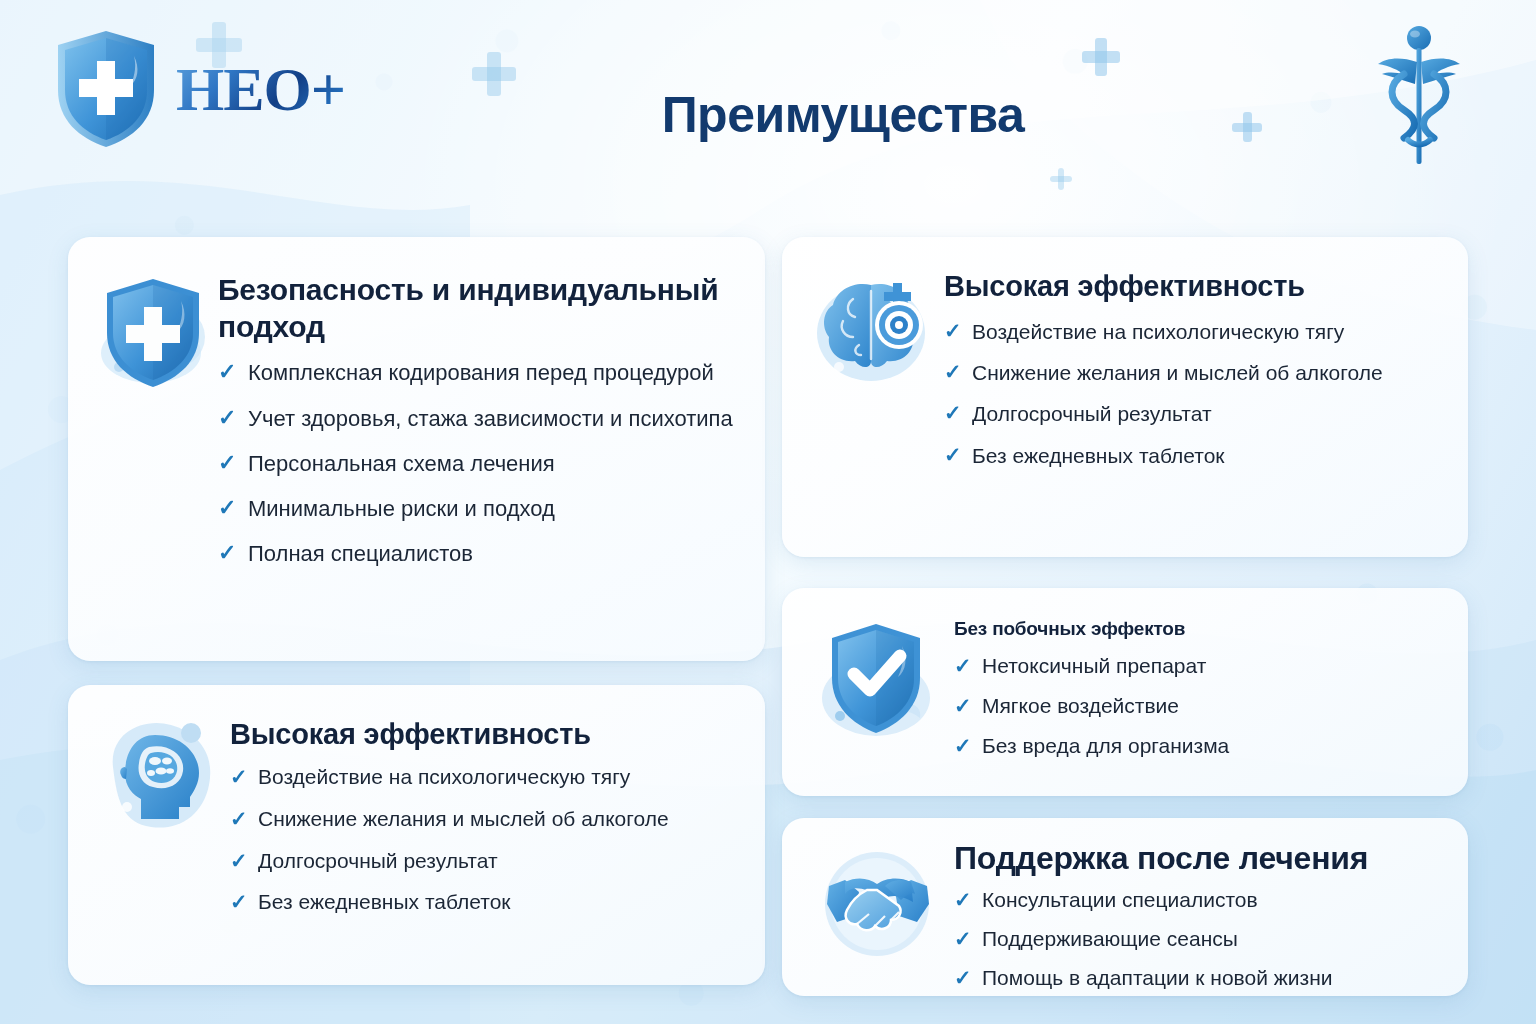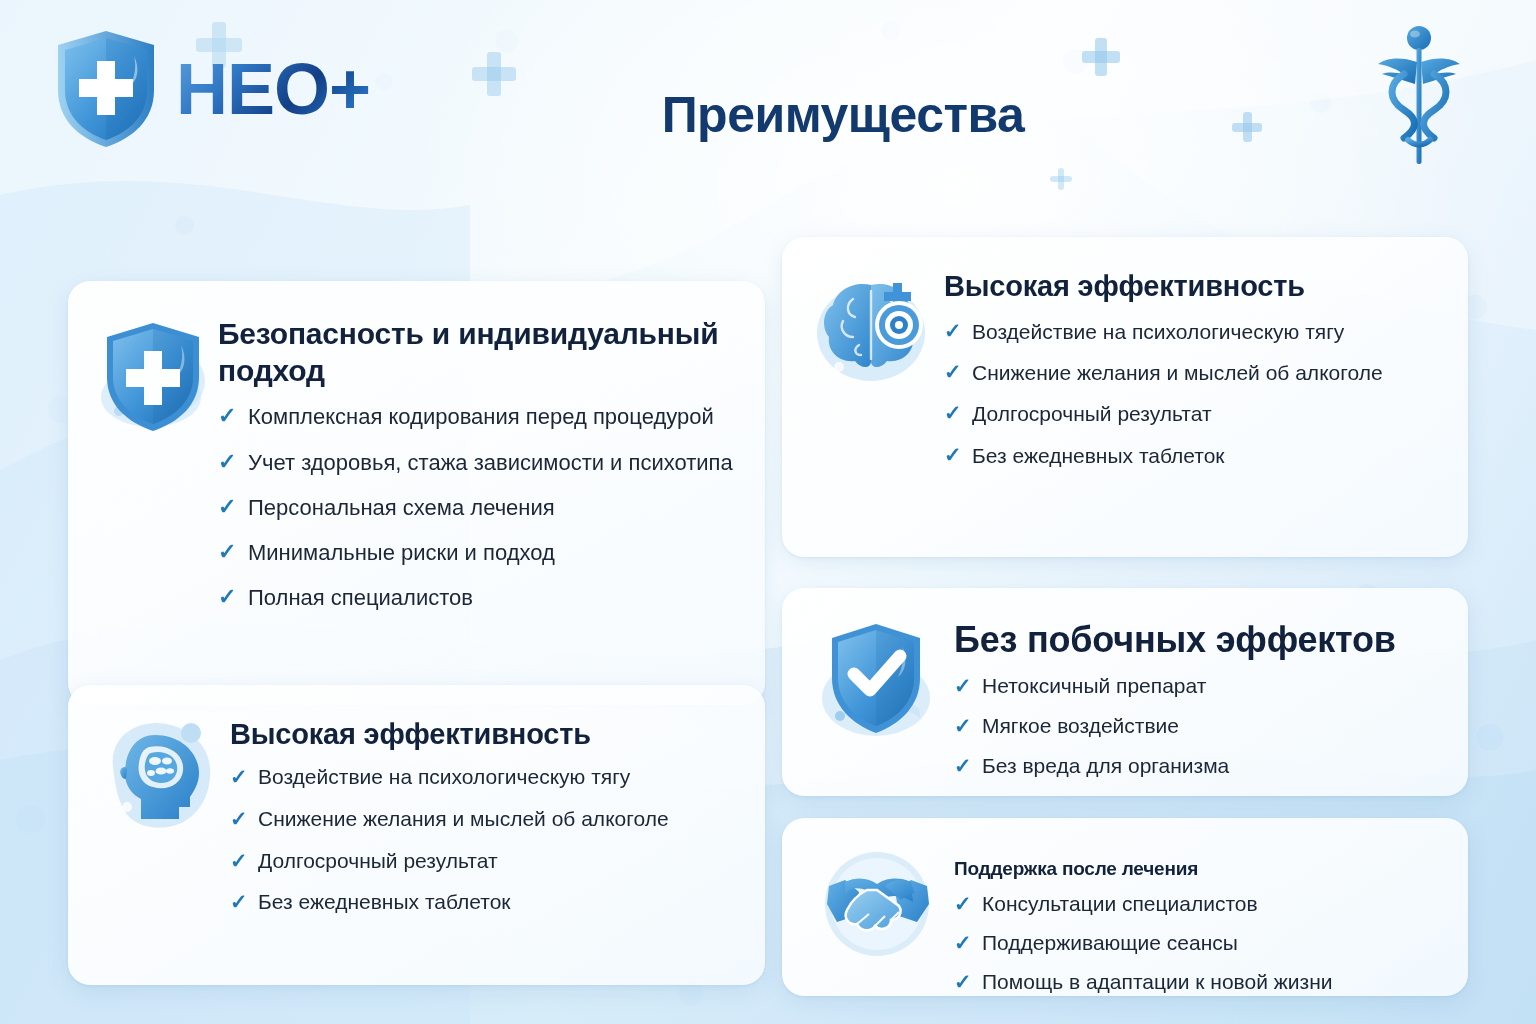--- a/index.html
+++ b/index.html
@@ -62,27 +62,27 @@
 
   
   .header { position: absolute; left: 0; top: 0; width: 100%; height: 200px; }
 
   .logo-wrap {
     position: absolute; left: 50px; top: 28px;
     display: flex; align-items: center; gap: 14px;
   }
   .logo-shield { width: 112px; height: 122px; display: block; }
   .logo-word {
-    font-size: 72px; font-weight: 800; letter-spacing: -1px;
+    font-size: 62px; font-weight: 800; letter-spacing: -1px;
     line-height: 1;
     background: linear-gradient(135deg, #5a9fdc 0%, #2f76c4 30%, #123f86 62%, #2e86d6 100%);
     -webkit-background-clip: text; background-clip: text;
     color: transparent;
     -webkit-text-fill-color: transparent;
-    font-family: Liberation Sans, sans-serif;
+    font-family: Liberation Serif, serif;
   }
 
   .title {
     position: absolute; left: 330px; right: 180px; top: 52px;
     text-align: center;
     color: #123a6e;
     font-size: 50px;
     font-weight: 700;
     line-height: 1.16;
     letter-spacing: -0.5px;
@@ -119,21 +119,21 @@
   }
   .chk {
     flex: 0 0 auto;
     color: #1f78b8;
     font-weight: 700;
     line-height: 1;
   }
   .btext { flex: 1 1 auto; }
 
   
-  #card-safety { left: 68px; top: 237px; width: 697px; height: 424px; padding: 26px 28px 20px 22px; margin-top: 44px; }
+  #card-safety { left: 68px; top: 237px; width: 697px; height: 424px; padding: 26px 28px 20px 22px; }
   #card-safety .card-icon { width: 128px; padding-top: 8px; }
   #card-safety .card-title { font-size: 30px; line-height: 1.24; margin: 8px 0 14px 0; }
   #card-safety .blist li { font-size: 22px; line-height: 1.28; margin-bottom: 17px; }
   #card-safety .chk { width: 30px; font-size: 22px; padding-top: 2px; }
 
   
   #card-eff-left { left: 68px; top: 685px; width: 697px; height: 300px; padding: 22px 26px 18px 22px; }
   #card-eff-left .card-icon { width: 140px; padding-top: 4px; }
   #card-eff-left .card-title { font-size: 29px; line-height: 1.2; margin: 10px 0 12px 0; }
   #card-eff-left .blist li { font-size: 21px; line-height: 1.28; margin-bottom: 15px; }
@@ -142,28 +142,28 @@
   
   #card-eff-right { left: 782px; top: 237px; width: 686px; height: 320px; padding: 24px 26px 18px 22px; }
   #card-eff-right .card-icon { width: 140px; padding-top: 6px; }
   #card-eff-right .card-title { font-size: 29px; line-height: 1.2; margin: 8px 0 14px 0; }
   #card-eff-right .blist li { font-size: 21px; line-height: 1.3; margin-bottom: 14px; }
   #card-eff-right .chk { width: 28px; font-size: 21px; padding-top: 2px; }
 
   
   #card-side { left: 782px; top: 588px; width: 686px; height: 208px; padding: 22px 26px 16px 22px; }
   #card-side .card-icon { width: 150px; padding-top: 4px; }
-  #card-side .card-title { font-size: 36px; line-height: 1.2; margin: 8px 0 12px 0; }
+  #card-side .card-title { font-size: 19px; line-height: 1.2; margin: 8px 0 12px 0; }
   #card-side .blist li { font-size: 21px; line-height: 1.28; margin-bottom: 13px; }
   #card-side .chk { width: 28px; font-size: 21px; padding-top: 2px; }
 
   
   #card-support { left: 782px; top: 818px; width: 686px; height: 178px; padding: 18px 26px 14px 22px; }
   #card-support .card-icon { width: 150px; padding-top: 6px; }
-  #card-support .card-title { font-size: 19px; line-height: 1.2; margin: 22px 0 10px 0; }
+  #card-support .card-title { font-size: 32px; line-height: 1.2; margin: 3px 0 10px 0; }
   #card-support .blist li { font-size: 21px; line-height: 1.28; margin-bottom: 12px; }
   #card-support .chk { width: 28px; font-size: 21px; padding-top: 2px; }
 </style>
 </head>
 <body>
 
 <div class="stage">
 
   <div class="bg-hex"></div>
   <div class="bg-hex2"></div>

